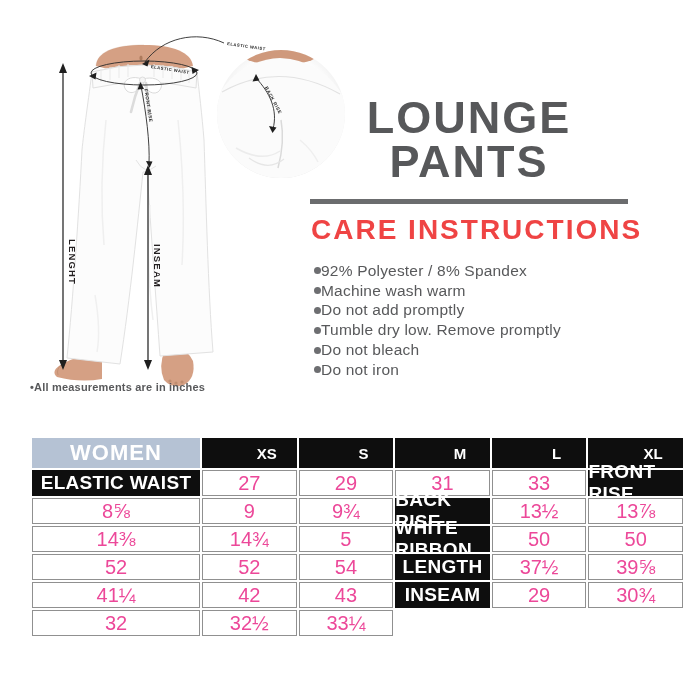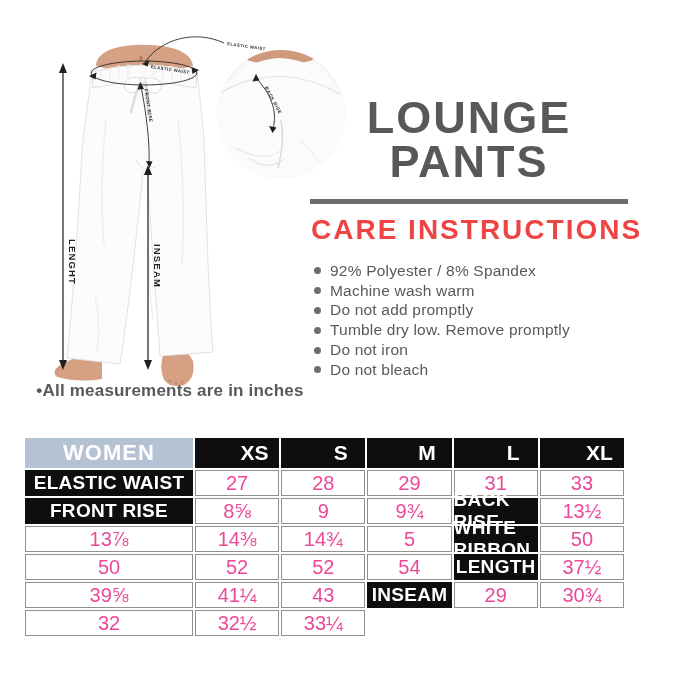--- a/index.html
+++ b/index.html
@@ -3,51 +3,51 @@
 <meta charset="utf-8">
 <style>
   html,body{margin:0;padding:0;background:#fff;}
   .canvas{
     position:relative;width:700px;height:700px;background:#ffffff;overflow:hidden;
     font-family:"Liberation Sans","DejaVu Sans",sans-serif;
   }
   
   .figure-svg{position:absolute;left:0;top:0;}
   .note{
-    position:absolute;left:30px;top:381px;width:280px;text-align:center;
-    font-size:17px;font-weight:bold;color:#58595b;letter-spacing:.2px;
+    position:absolute;left:30px;top:381px;width:280px;
+    font-size:11px;font-weight:bold;color:#58595b;letter-spacing:.2px;
   }
   
   .title{
     position:absolute;left:308px;top:96px;width:322px;text-align:center;
     font-size:45px;line-height:44px;font-weight:bold;color:#57585a;letter-spacing:2px;
   }
   .rule{position:absolute;left:310px;top:199px;width:318px;height:5px;background:#6b6c6e;}
   .care-title{
     position:absolute;left:311px;top:213px;font-size:28px;line-height:34px;
     font-weight:bold;color:#ef4444;letter-spacing:2px;
   }
   .care-list{
     position:absolute;left:314px;top:261px;margin:0;padding:0;list-style:none;
   }
   .care-list li{
-    display:flex;align-items:center;gap:9px;height:19.8px;
+    display:flex;align-items:center;height:19.8px;
     font-size:15.5px;color:#58595b;letter-spacing:.2px;
   }
   .dot{width:7px;height:7px;border-radius:50%;background:#6d6e71;flex:0 0 auto;}
   
   .size-table{
-    position:absolute;left:25px;top:438px;width:599px;
+    position:absolute;left:32px;top:438px;width:651px;
     display:grid;grid-template-columns:168px repeat(5,1fr);gap:2px;
   }
   .size-table>div{display:flex;align-items:center;justify-content:center;}
   .h-label{
     height:30px;background:#b5c2d4;color:#fff;font-weight:bold;font-size:22px;letter-spacing:1px;
   }
-  .h-size{height:30px;background:#0e0e0e;color:#fff;font-weight:bold;font-size:21px;padding-left:35px;}
+  .h-size{height:30px;background:#0e0e0e;color:#fff;font-weight:bold;font-size:15px;padding-left:35px;}
   .r-label{height:26px;background:#0e0e0e;color:#fff;font-weight:bold;font-size:19px;letter-spacing:.3px;}
   .cell{
     height:24px;background:#fff;border:1px solid #909090;
     color:#ec4899;font-size:20px;
   }
   svg text{font-family:"Liberation Sans","DejaVu Sans",sans-serif;}
 </style>
 </head>
 <body>
 
@@ -173,39 +173,38 @@
     <li>
         <span class="dot"></span>
         <span>Do not add promptly</span>
       </li>
     <li>
         <span class="dot"></span>
         <span>Tumble dry low. Remove promptly</span>
       </li>
     <li>
         <span class="dot"></span>
+        <span>Do not bleach</span>
+      </li>
+    <li>
+        <span class="dot"></span>
         <span>Do not iron</span>
-      </li>
-    <li>
-        <span class="dot"></span>
-        <span>Do not bleach</span>
       </li>
   </ul>
 
   <div class="size-table">
     <div class="h-label">WOMEN</div>
     <div class="h-size">XS</div>
     <div class="h-size">S</div>
     <div class="h-size">M</div>
     <div class="h-size">L</div>
     <div class="h-size">XL</div>
 
     <div class="r-label">ELASTIC WAIST</div>
     <div class="cell">27</div>
-    <div class="cell">28</div>
     <div class="cell">29</div>
     <div class="cell">31</div>
     <div class="cell">33</div>
 
     <div class="r-label">FRONT RISE</div>
     <div class="cell">8⅝</div>
     <div class="cell">9</div>
     <div class="cell">9¾</div>
 
     <div class="r-label">BACK RISE</div>
@@ -219,20 +218,21 @@
     <div class="cell">50</div>
     <div class="cell">50</div>
     <div class="cell">52</div>
     <div class="cell">52</div>
     <div class="cell">54</div>
 
     <div class="r-label">LENGTH</div>
     <div class="cell">37½</div>
     <div class="cell">39⅝</div>
     <div class="cell">41¼</div>
+    <div class="cell">42</div>
     <div class="cell">43</div>
 
     <div class="r-label">INSEAM</div>
     <div class="cell">29</div>
     <div class="cell">30¾</div>
     <div class="cell">32</div>
     <div class="cell">32½</div>
     <div class="cell">33¼</div>
   </div>
 

